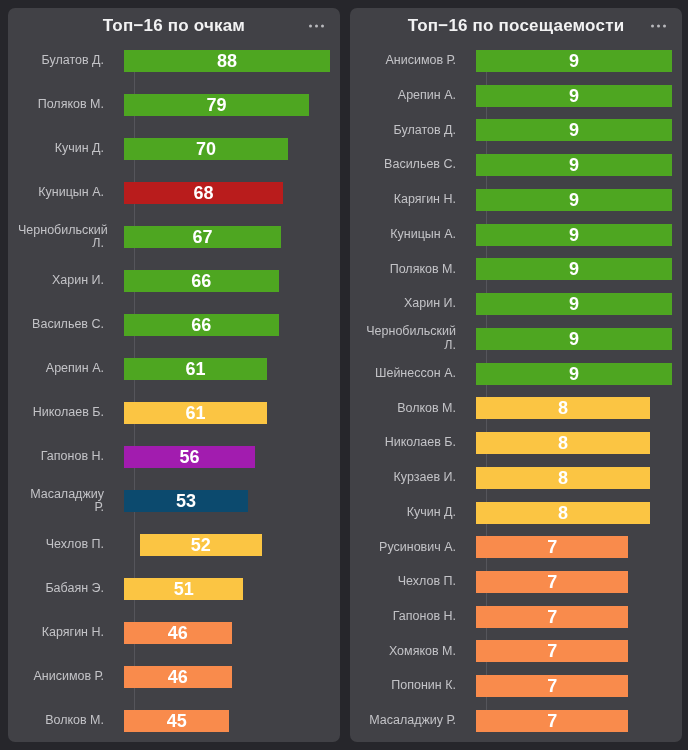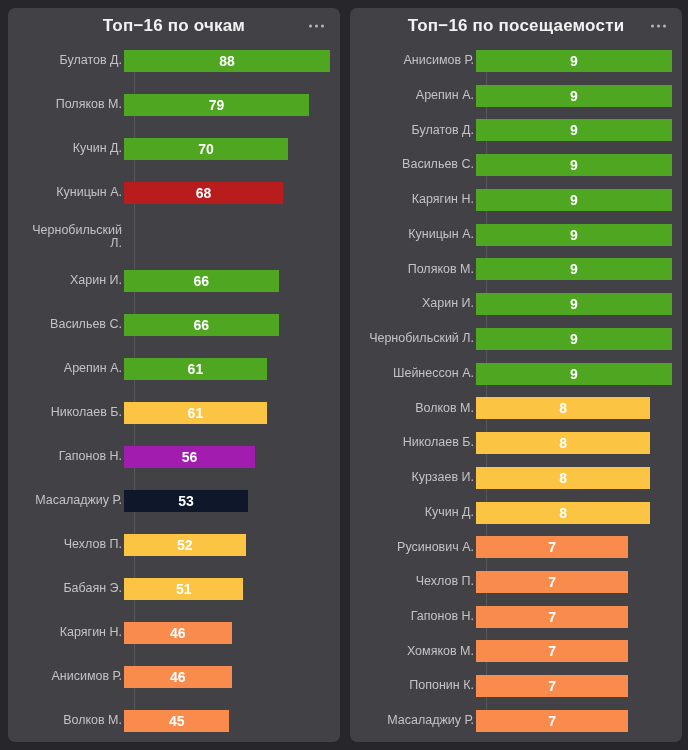--- a/index.html
+++ b/index.html
@@ -94,42 +94,42 @@
     align-items: center;
     height: 22px;
     box-sizing: border-box;
   }
   .row-label {
     flex: 0 0 auto;
     text-align: right;
     color: #c3c3c7;
     font-size: 12.5px;
     line-height: 13.5px;
-    padding-right: 2px;
+    padding-right: 20px;
     box-sizing: border-box;
     white-space: normal;
     overflow: hidden;
   }
   .bar-area {
     position: relative;
     flex: 1 1 auto;
     height: 22px;
     min-width: 0;
   }
   .bar {
     position: relative;
     height: 22px;
     display: flex;
     align-items: center;
     justify-content: center;
     box-sizing: border-box;
   }
   .bar-value {
     color: #ffffff;
-    font-size: 14px;
+    font-size: 18px;
     font-weight: bold;
     line-height: 22px;
     user-select: none;
   }
   
   .panel-points .row-label { width: 106px; }
   .panel-points .axis-line { left: 116px; }
   
   .panel-attendance .row-label { width: 116px; }
   .panel-attendance .axis-line { left: 126px; }
@@ -178,20 +178,25 @@
           <div class="row">
             <div class="row-label">Куницын А.</div>
             <div class="bar-area">
               <div class="bar" style="width: 77.2727%; background: #b91c1c;">
                 <span class="bar-value">68</span>
               </div>
             </div>
           </div>
           <div class="row">
             <div class="row-label">Чернобильский Л.</div>
+            <div class="bar-area">
+              <div class="bar" style="width: 76.1364%; background: rgb(78, 166, 33);">
+                <span class="bar-value">67</span>
+              </div>
+            </div>
           </div>
           <div class="row">
             <div class="row-label">Харин И.</div>
             <div class="bar-area">
               <div class="bar" style="width: 75%; background: rgb(78, 166, 33);">
                 <span class="bar-value">66</span>
               </div>
             </div>
           </div>
           <div class="row">
@@ -222,29 +227,29 @@
             <div class="row-label">Гапонов Н.</div>
             <div class="bar-area">
               <div class="bar" style="width: 63.6364%; background: #a21caf;">
                 <span class="bar-value">56</span>
               </div>
             </div>
           </div>
           <div class="row">
             <div class="row-label">Масаладжиу Р.</div>
             <div class="bar-area">
-              <div class="bar" style="width: 60.2273%; background: #0f172a; justify-content: center;">
+              <div class="bar" style="width: 60.2273%; background: #0c4a6e; justify-content: center;">
                 <span class="bar-value">53</span>
               </div>
             </div>
           </div>
           <div class="row">
             <div class="row-label">Чехлов П.</div>
             <div class="bar-area">
-              <div class="bar" style="width: 59.0909%; background: rgb(251, 197, 67);">
+              <div class="bar" style="width: 59.0909%; background: rgb(251, 197, 67); margin-left: 16px;">
                 <span class="bar-value">52</span>
               </div>
             </div>
           </div>
           <div class="row">
             <div class="row-label">Бабаян Э.</div>
             <div class="bar-area">
               <div class="bar" style="width: 57.9545%; background: rgb(251, 197, 67);">
                 <span class="bar-value">51</span>
               </div>

